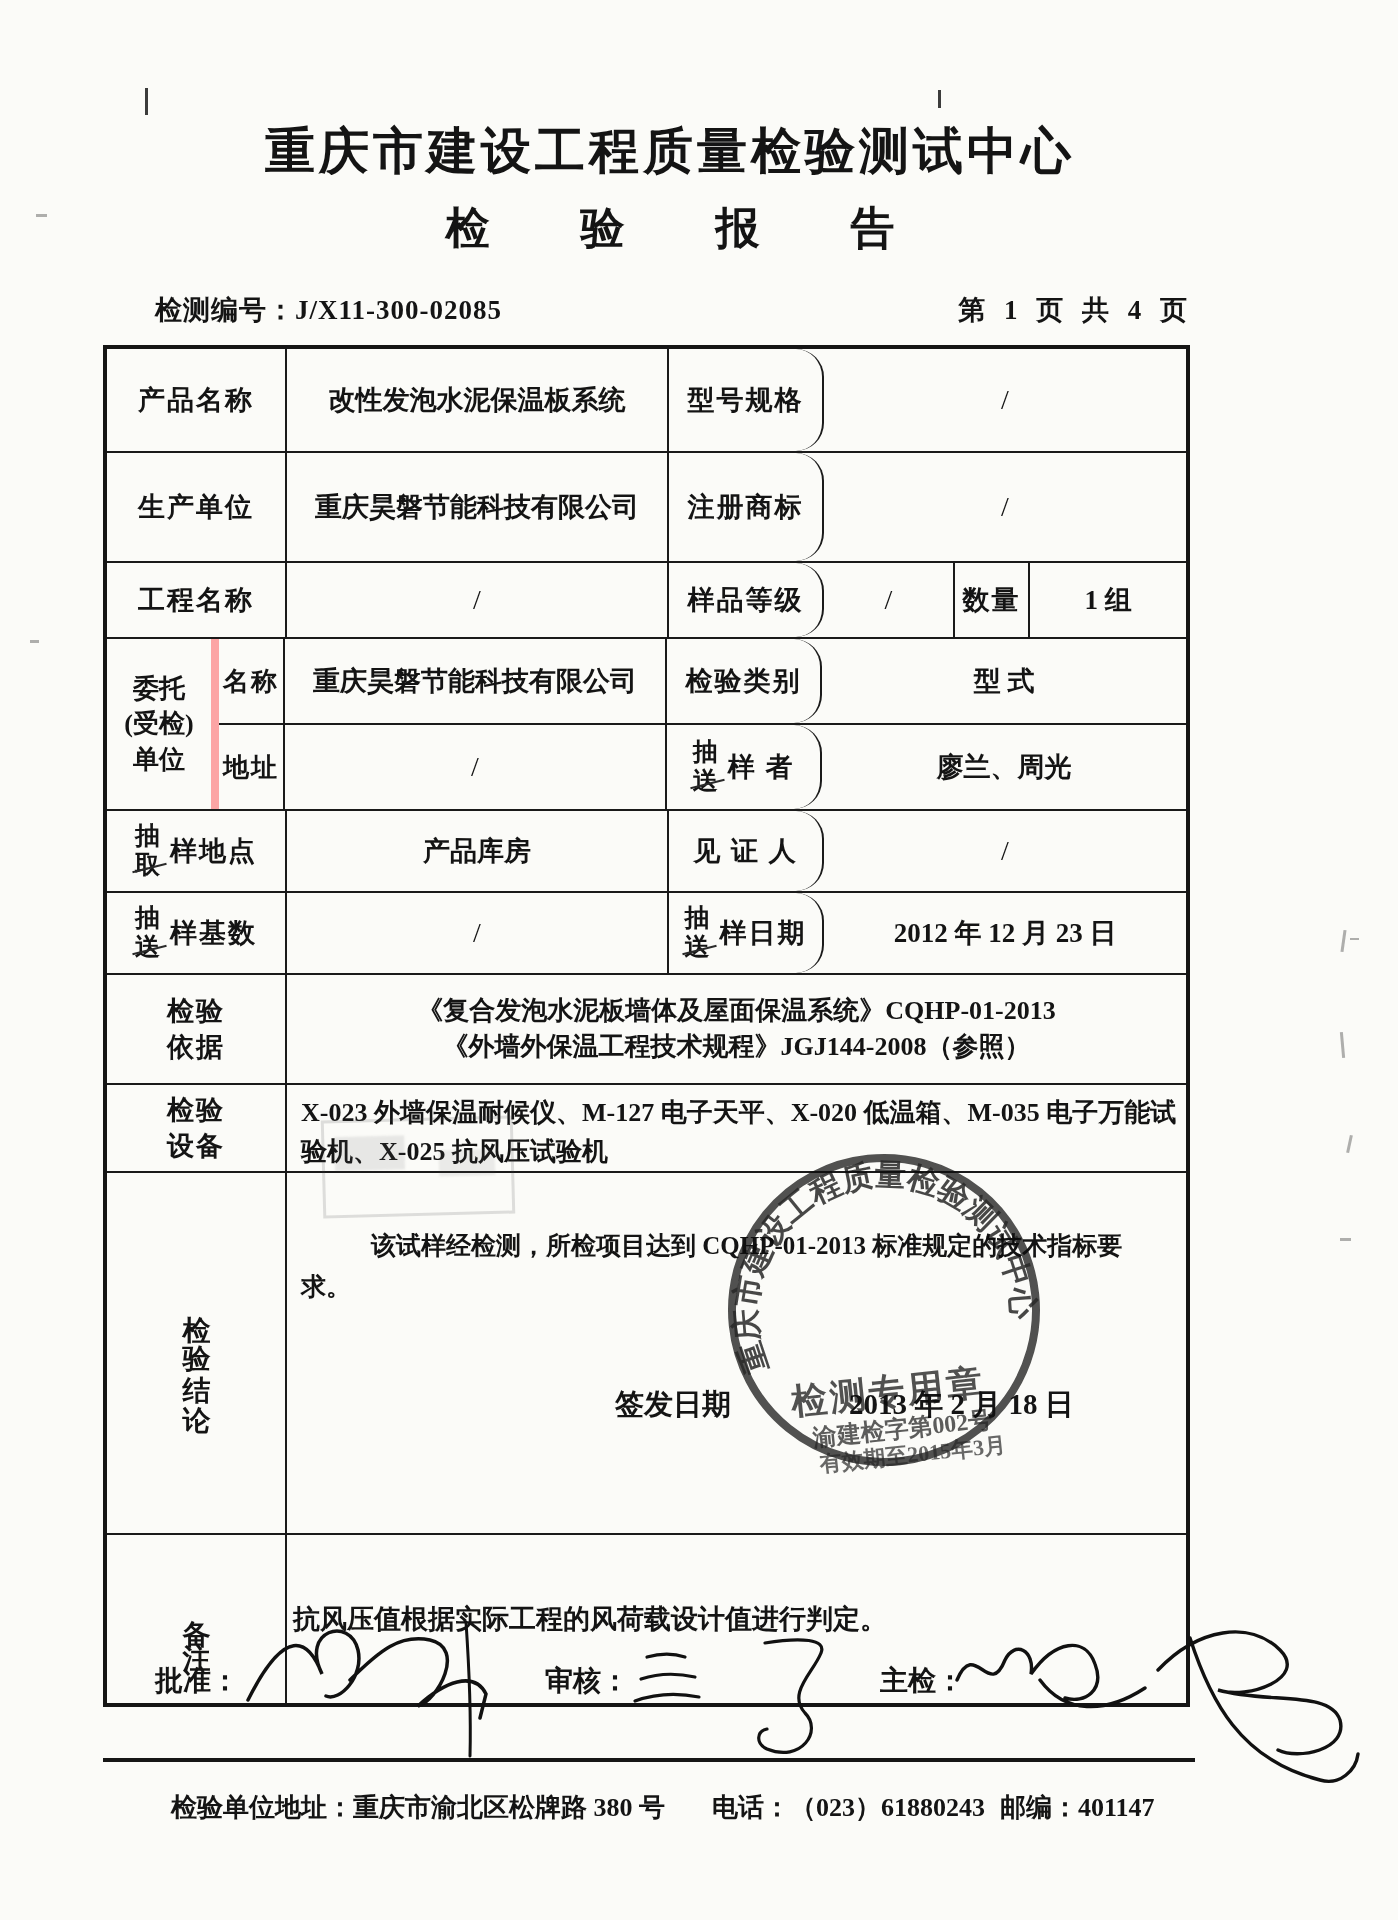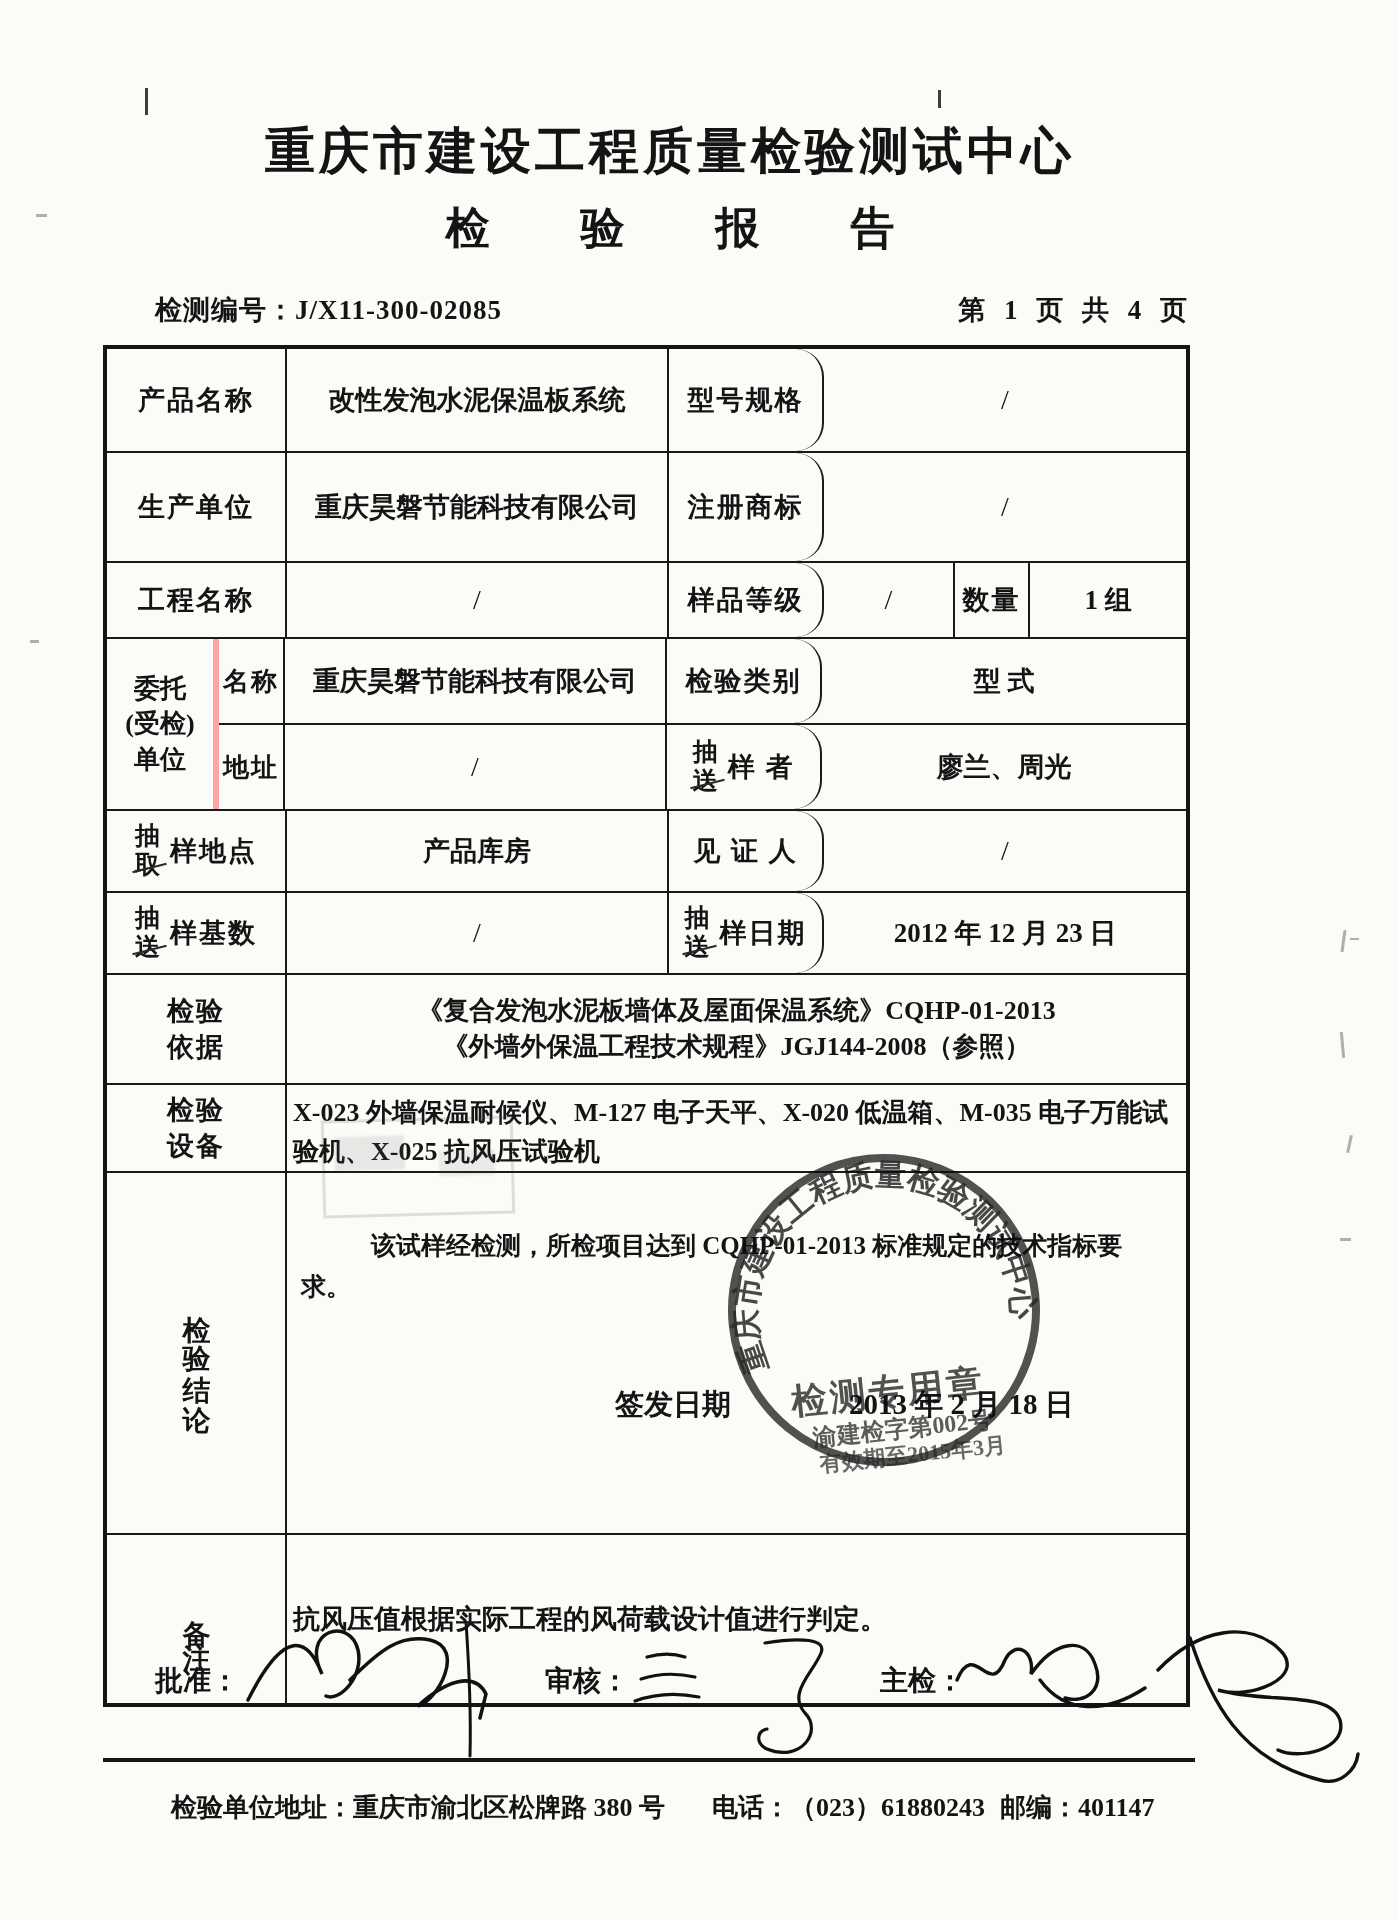--- a/index.html
+++ b/index.html
@@ -23,37 +23,37 @@
   .lab { font-weight:700; letter-spacing:2px; }
   .val { font-weight:700; }
   .slash { font-weight:400; font-size:28px; }
   .w-a { width:180px; } .w-b { width:382px; } .w-c { width:155px;border-radius:28px; } .w-d { flex:1; }
 
   .h1 { height:104px; } .h2 { height:110px; } .h3 { height:76px; }
   .hg { height:172px; } .h6 { height:82px; } .h7 { height:82px; }
   .h8 { height:110px; } .h9 { height:88px; } .h10 { height:362px; } .h11 { height:168px; }
 
   
-  .group-left { width:112px; border-right:6px solid #fca5a5; display:flex; flex-direction:column; justify-content:center; align-items:center; font-size:26px; font-weight:700; line-height:1.35; }
+  .group-left { width:112px; border-right:8px solid #fca5a5; display:flex; flex-direction:column; justify-content:center; align-items:center; font-size:26px; font-weight:700; line-height:1.35; }
   .group-right { flex:1; display:flex; flex-direction:column; }
   .sub-row { display:flex; flex:1; }
   .sub-row.first { border-bottom:2px solid #1a1a1a; }
   .w-sub { width:66px; font-size:26px; }
 
   
   .prefix { display:flex; flex-direction:column; align-items:center; justify-content:center; font-size:25px; font-weight:700; line-height:1.15; margin-right:8px; }
   .prefix .pb { position:relative; }
   .prefix .pb::after { content:""; position:absolute; left:-3px; right:-5px; top:54%; border-top:2px solid #2a2a2a; transform:rotate(-14deg); }
 
   
   .lab2 { flex-direction:column; line-height:1.35; }
 
   
   .basis-cell { flex-direction:column; justify-content:center; line-height:1.38; font-weight:700; font-size:26px; }
-  .equip-cell { display:block; text-align:left; padding:8px 6px 0 6px; font-weight:700; font-size:26px; line-height:1.5; }
+  .equip-cell { display:block; text-align:left; padding:8px 6px 0 14px; font-weight:700; font-size:26px; line-height:1.5; }
 
   
   .concl-label { writing-mode:vertical-rl; text-orientation:upright; letter-spacing:30px; font-size:28px; font-weight:700; }
   .remark-label { writing-mode:vertical-rl; text-orientation:upright; letter-spacing:22px; font-size:28px; font-weight:700; }
   .concl-cell { position:relative; display:block; text-align:left; }
   .concl-para { position:absolute; top:52px; left:0; width:880px; padding:0 14px; text-indent:70px; font-size:25px; font-weight:700; line-height:1.65; }
   .sign-line { position:absolute; top:212px; left:328px; display:flex; gap:118px; font-size:29px; font-weight:700; white-space:nowrap; }
   .remark-cell { display:flex; align-items:center; justify-content:flex-start; text-align:left; padding-left:6px; font-size:27px; font-weight:700; }
 
   

